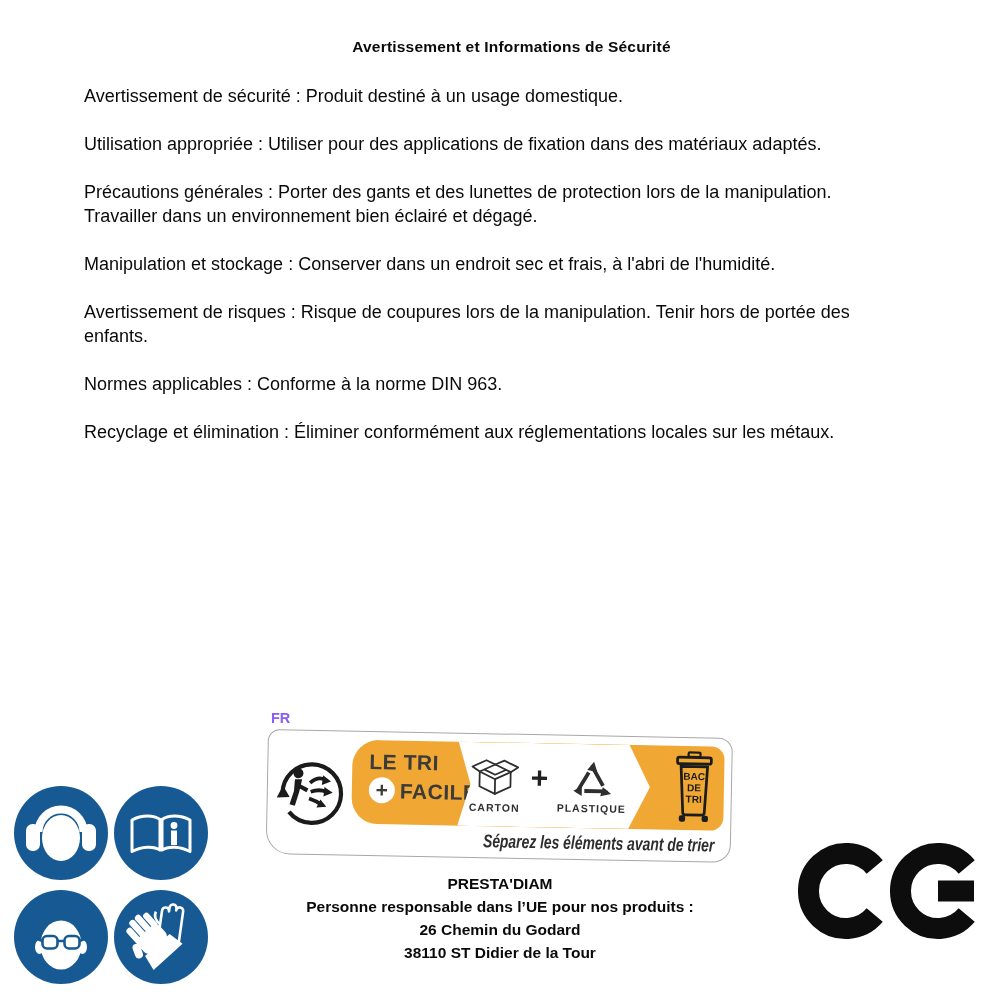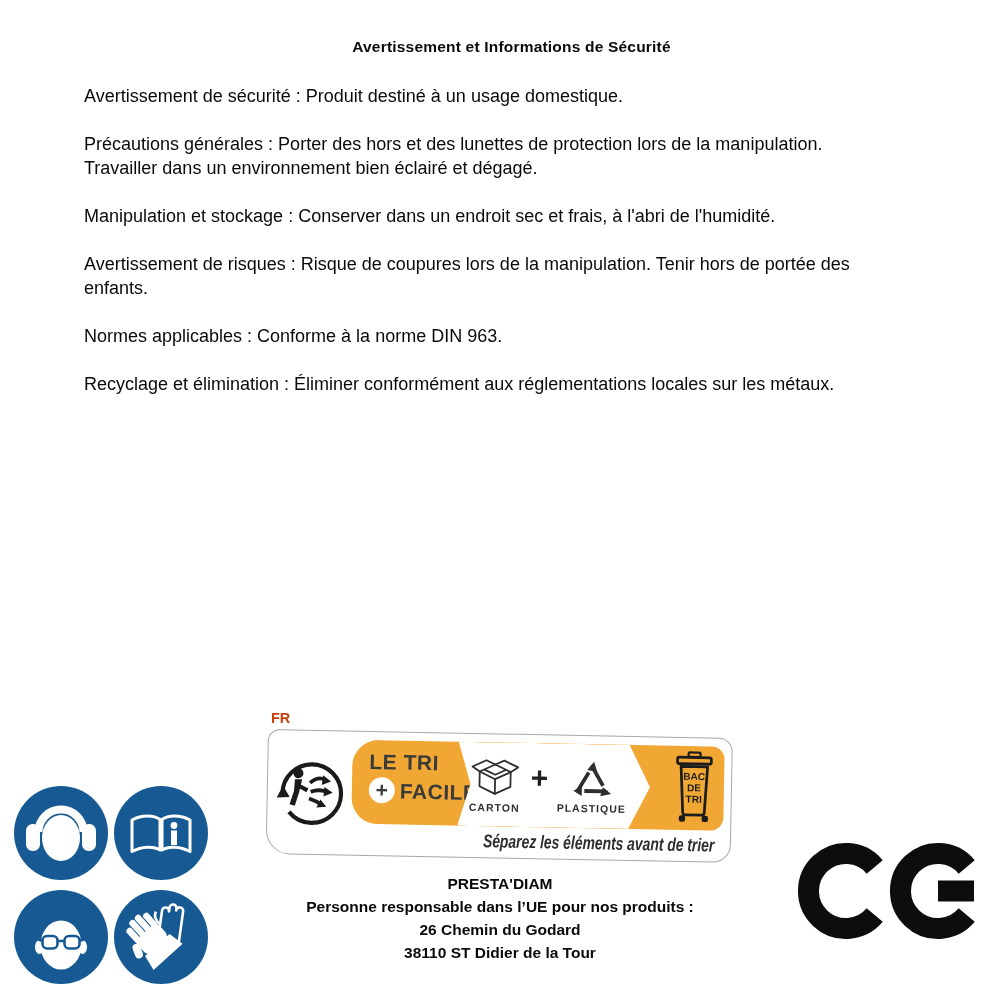--- a/index.html
+++ b/index.html
@@ -13,21 +13,21 @@
   .content p{margin:0 0 24px 12px;line-height:24px;}
   .ln{display:block;white-space:nowrap;}
 
   
   .safety-icons{position:absolute;left:14px;top:786px;width:200px;
                 display:grid;grid-template-columns:94px 94px;column-gap:6px;row-gap:10px;}
   .safety-icons svg{display:block;}
 
   
   .infotri{position:absolute;left:268px;top:710px;width:470px;}
-  .infotri .fr{font-size:14.5px;font-weight:bold;color:#c2410c;margin:0 0 3px 3px;}
+  .infotri .fr{font-size:14.5px;font-weight:bold;color:#8b5cf6;margin:0 0 3px 3px;}
   .infotri-box{position:relative;width:463px;height:123px;background:#fff;
                border:1.5px solid #a8a8a8;border-radius:12px 14px 18px 24px;
                transform:rotate(1.1deg);transform-origin:0 0;}
   .triman{position:absolute;left:6px;top:24px;}
   .banner{position:absolute;left:84px;top:8px;width:372px;height:84px;
           background:#F1A733;border-radius:26px 13px 13px 26px;}
   .headline{position:absolute;left:17px;top:11px;color:#3B3B3A;line-height:1;}
   .headline .l1{font-size:21px;font-weight:bold;letter-spacing:.5px;}
   .headline .l2{display:flex;align-items:center;margin-top:5px;}
   .plus-badge{width:26px;height:26px;border-radius:50%;background:#fff;color:#3B3B3A;
@@ -56,21 +56,24 @@
 
 <div class="page">
 
   <h1 class="title">Avertissement et Informations de Sécurité</h1>
 
   <div class="content">
     <p>
       <span class="ln">Avertissement de sécurité : Produit destiné à un usage domestique.</span>
     </p>
     <p>
-      <span class="ln">Précautions générales : Porter des hors et des lunettes de protection lors de la manipulation.</span>
+      <span class="ln">Utilisation appropriée : Utiliser pour des applications de fixation dans des matériaux adaptés.</span>
+    </p>
+    <p>
+      <span class="ln">Précautions générales : Porter des gants et des lunettes de protection lors de la manipulation.</span>
       <span class="ln">Travailler dans un environnement bien éclairé et dégagé.</span>
     </p>
     <p>
       <span class="ln">Manipulation et stockage : Conserver dans un endroit sec et frais, à l'abri de l'humidité.</span>
     </p>
     <p>
       <span class="ln">Avertissement de risques : Risque de coupures lors de la manipulation. Tenir hors de portée des</span>
       <span class="ln">enfants.</span>
     </p>
     <p>

